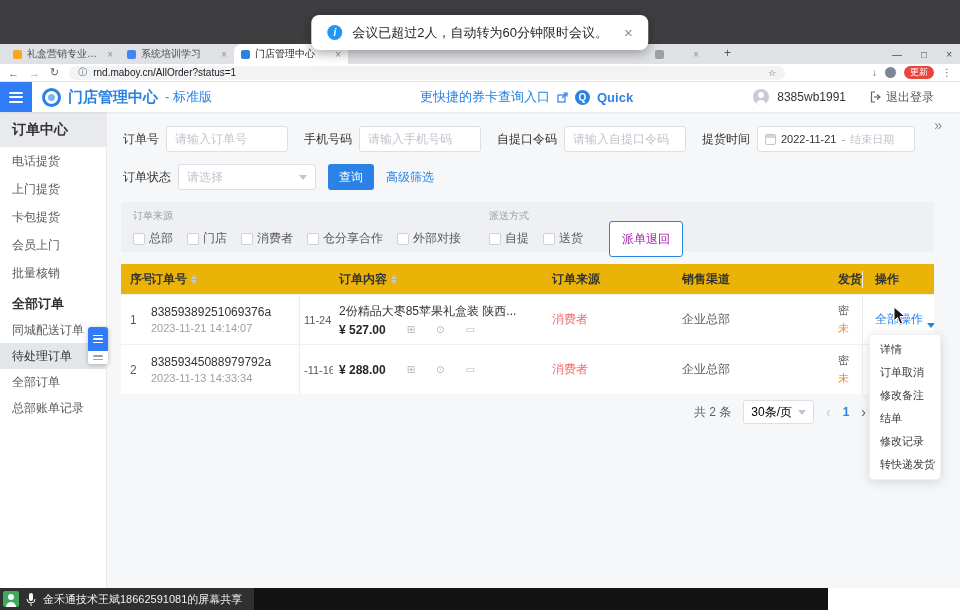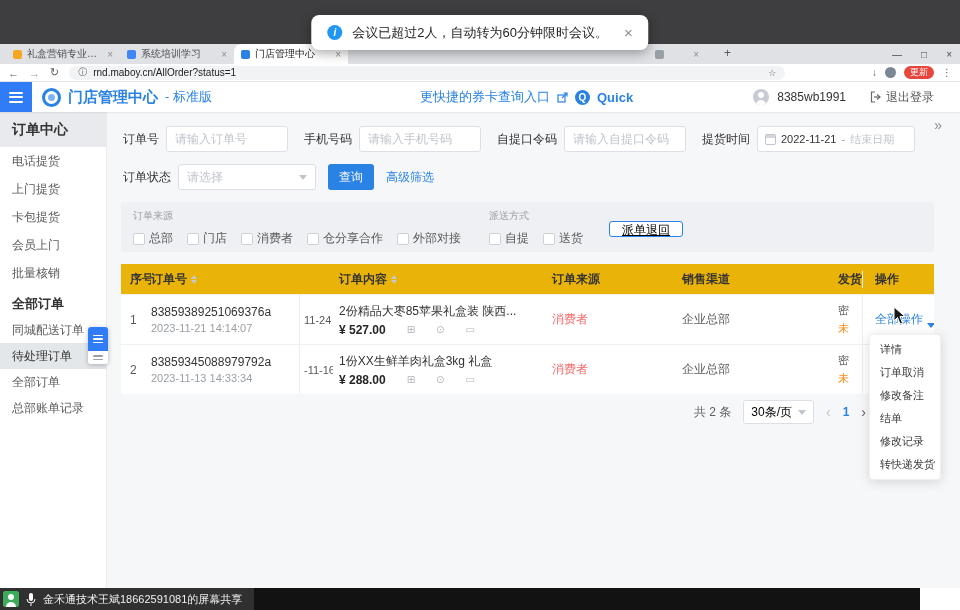--- a/index.html
+++ b/index.html
@@ -120,22 +120,22 @@
   .link { font-size:12px; color:#2a82e4; margin-left:12px; cursor:pointer; }
 
   .panel { position:absolute; left:14px; top:90px; width:813px; height:50px; background:#eef0f3;
            border-radius:3px; padding:7px 12px; display:flex; align-items:flex-start; }
   .pgroup .plabel { font-size:10px; color:#9aa0a6; }
   .opts { display:flex; align-items:center; gap:14px; margin-top:7px; }
   .opt { display:flex; align-items:center; gap:4px; cursor:pointer; }
   .cb { width:12px; height:12px; border:1px solid #cdd2d8; border-radius:2px; background:#fff; flex:0 0 auto; }
   .opt span { font-size:12px; color:#595959; white-space:nowrap; }
   .gap28 { margin-left:28px; }
-  .btn-outline { height:16px; padding:0 12px; background:#fff; color:#000000; border:1px solid #2a82e4;
-                 border-radius:3px; font-size:12px; margin-left:26px; margin-top:12px; font-family:inherit; white-space:nowrap;text-decoration:underline; }
+  .btn-outline { height:36px; padding:0 12px; background:#fff; color:#a21caf; border:1px solid #2a82e4;
+                 border-radius:3px; font-size:12px; margin-left:26px; margin-top:12px; font-family:inherit; white-space:nowrap; }
 
   
   .table { position:absolute; left:14px; top:152px; width:813px; background:#fff; border-radius:2px; }
   .trow { display:flex; }
   .thead { height:30px; background:#eab308; align-items:center; font-size:12px; color:#333; font-weight:600; }
   .tbody-row { height:50px; border-top:1px solid #f0f0f0; }
   .cell { display:flex; flex-direction:column; justify-content:center; gap:3px; overflow:hidden; white-space:nowrap; }
   .hcell { display:flex; align-items:center; overflow:hidden; white-space:nowrap; }
   .c-idx { width:30px; padding-left:9px; }
   .c-ord { width:148px; }
@@ -167,21 +167,21 @@
 
   .pagination { position:absolute; top:288px; right:94px; display:flex; align-items:center; gap:12px; }
   .pg-total { font-size:12px; color:#606266; }
   .pg-size { height:24px; border:1px solid #dcdfe6; border-radius:3px; background:#fff; display:flex;
              align-items:center; gap:6px; padding:0 7px; }
   .pg-size span { font-size:12px; color:#000000; }
   .pg-prev { font-size:14px; color:#c0c4cc; } .pg-next { font-size:14px; color:#606266; }
   .pg-cur { font-size:12px; color:#2a82e4; font-weight:bold; }
 
   
-  .sharebar { position:absolute; left:0; bottom:0; width:920px; height:22px; background:#121212;
+  .sharebar { position:absolute; left:0; bottom:0; width:828px; height:22px; background:#121212;
               display:flex; align-items:flex-end; }
   .share-chip { height:22px; background:#303030; display:flex; align-items:center; gap:7px; padding:0 12px 0 3px; }
   .green-tile { width:16px; height:16px; border-radius:2px; background:#3cab5a; position:relative; overflow:hidden; }
   .green-tile::before { content:""; position:absolute; left:5px; top:3px; width:6px; height:6px; border-radius:50%; background:#fff; }
   .green-tile::after { content:""; position:absolute; left:3px; bottom:-1px; width:10px; height:6px; border-radius:5px 5px 0 0; background:#fff; }
   .share-text { font-size:11px; color:#f0f0f0; white-space:nowrap; }
 </style>
 </head>
 <body>
 
@@ -449,21 +449,20 @@
           <span class="plain">2</span>
         </div>
         <div class="cell c-ord">
           <span class="main-line">83859345088979792a</span>
           <span class="sub-line">2023-11-13 14:33:34</span>
         </div>
         <div class="cell c-pick">
           <span class="sub-line" style="color:#595959;">-11-16</span>
         </div>
         <div class="cell c-con">
-          <span class="main-line">1份XX生鲜羊肉礼盒3kg 礼盒</span>
           <span class="price-line">
             <span class="price">¥ 288.00</span>
             <span class="mini-ic">⊞</span>
             <span class="mini-ic">⊙</span>
             <span class="mini-ic">▭</span>
           </span>
         </div>
         <div class="cell c-src">
           <span class="red">消费者</span>
         </div>

